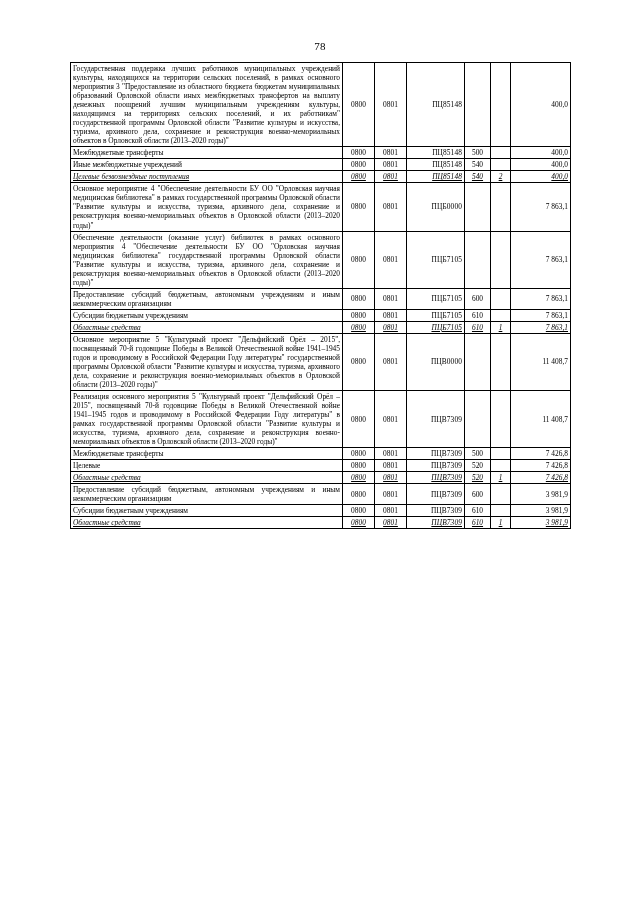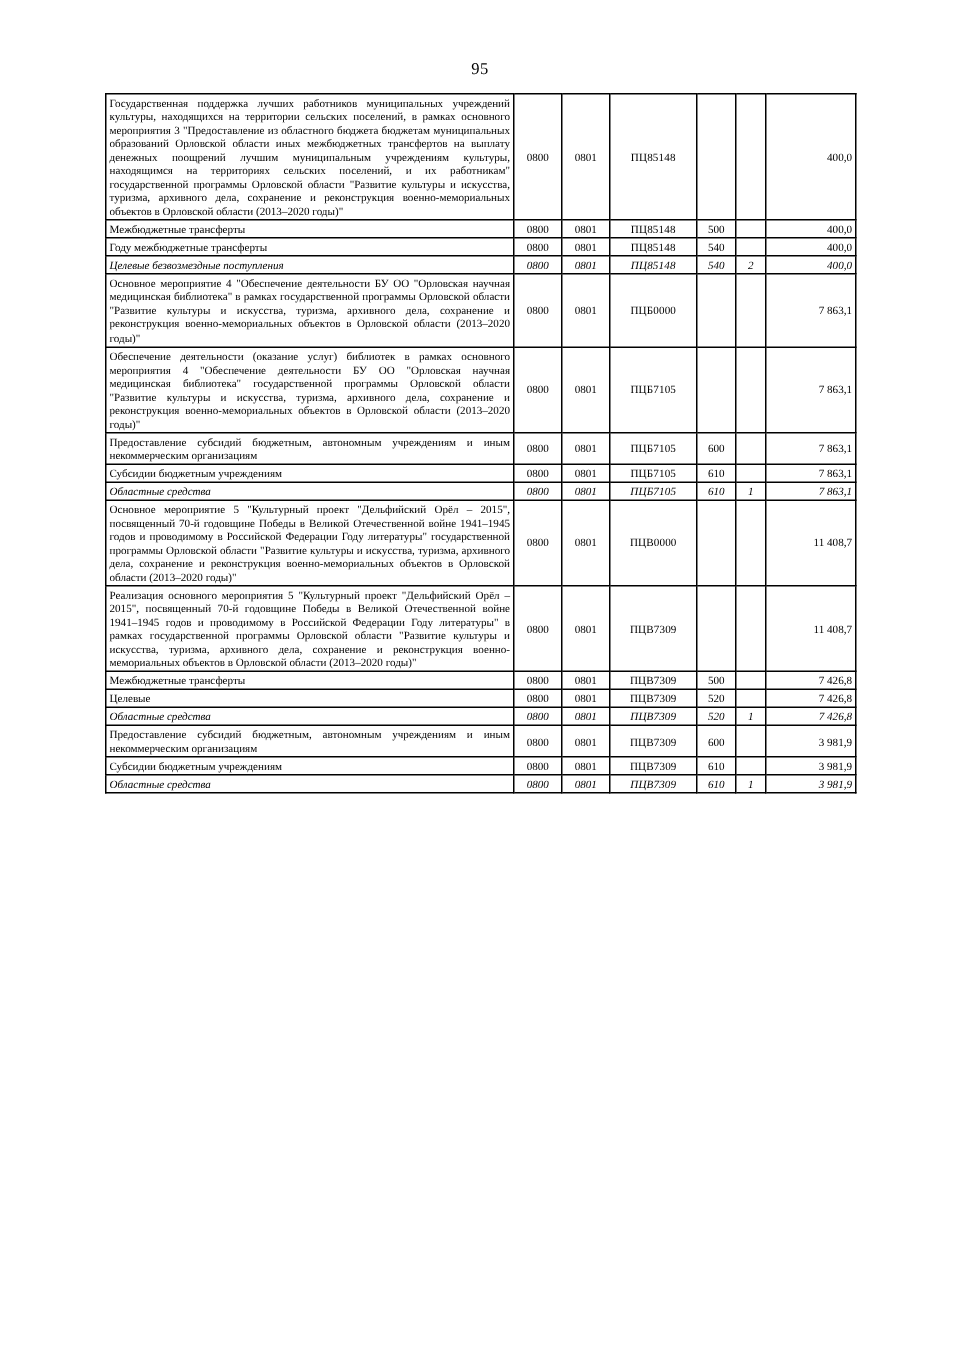--- a/index.html
+++ b/index.html
@@ -50,36 +50,37 @@
     hyphens: auto;
     padding-left: 2px;
     padding-right: 2px;
     vertical-align: top;
   }
   td.c-name.mid { vertical-align: middle; margin-left: 32px; }
   td.c-num {
     text-align: center;
   }
   td.c-code {
-    text-align: center;
+    text-align: right;
     letter-spacing: 0.1px;
   }
   td.c-amount {
     text-align: right;
   }
   tr.italic td {
     font-style: italic;
+    text-decoration: underline;
   }
 </style>
 </head>
 <body>
 
 <div class="page">
 
-  <div class="page-number">95</div>
+  <div class="page-number">78</div>
 
   <div class="table-wrap">
     <table class="doc">
       <colgroup>
         <col style="width:272px">
         <col style="width:32px">
         <col style="width:32px">
         <col style="width:58px">
         <col style="width:26px">
         <col style="width:20px">
@@ -98,21 +99,21 @@
           <tr>
             <td class="c-name mid">Межбюджетные трансферты</td>
             <td class="c-num">0800</td>
             <td class="c-num">0801</td>
             <td class="c-code">ПЦ85148</td>
             <td class="c-num">500</td>
             <td class="c-num"></td>
             <td class="c-amount">400,0</td>
           </tr>
           <tr>
-            <td class="c-name mid">Году межбюджетные трансферты</td>
+            <td class="c-name mid">Иные межбюджетные учреждений</td>
             <td class="c-num">0800</td>
             <td class="c-num">0801</td>
             <td class="c-code">ПЦ85148</td>
             <td class="c-num">540</td>
             <td class="c-num"></td>
             <td class="c-amount">400,0</td>
           </tr>
           <tr class="italic">
             <td class="c-name mid">Целевые безвозмездные поступления</td>
             <td class="c-num">0800</td>

